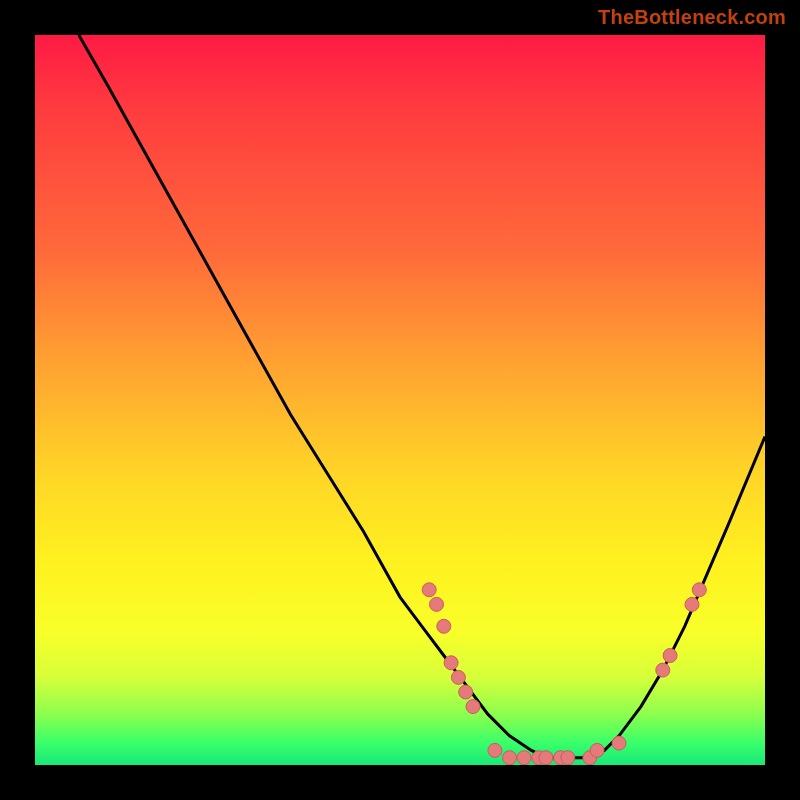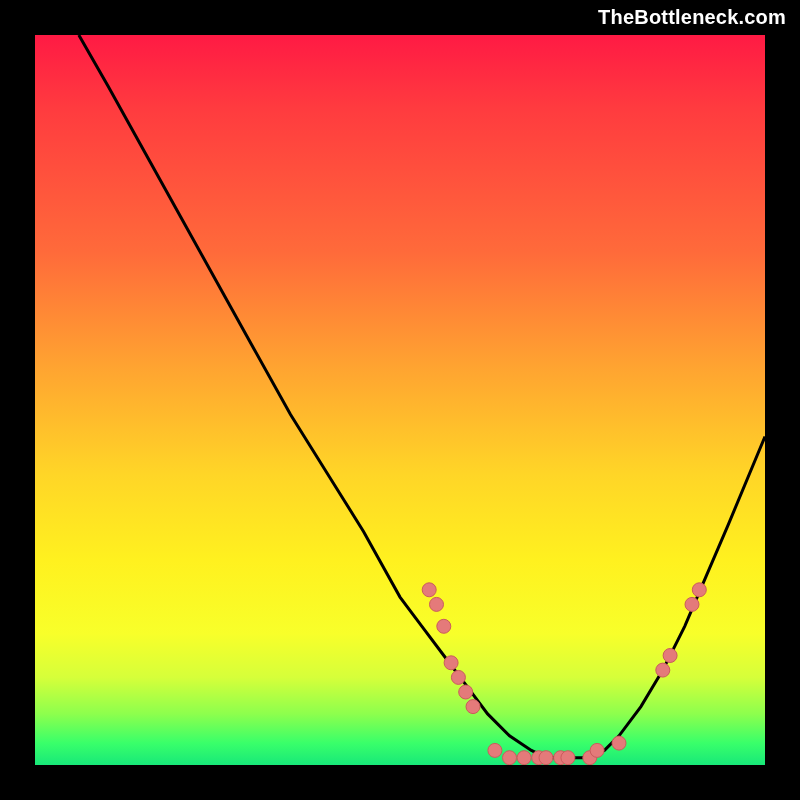--- a/index.html
+++ b/index.html
@@ -36,21 +36,21 @@
       #d6ff3a 88%,
       #8dff4d 93%,
       #39ff6a 97%,
       #18e879 100%
     );
   }
   .watermark {
     position: absolute;
     top: 6px;
     right: 14px;
-    color: #ffffff;
+    color: #c2410c;
     font-size: 20px;
     font-weight: 600;
     letter-spacing: 0.2px;
     user-select: none;
   }
   svg.overlay {
     position: absolute;
     left: 0;
     top: 0;
   }

